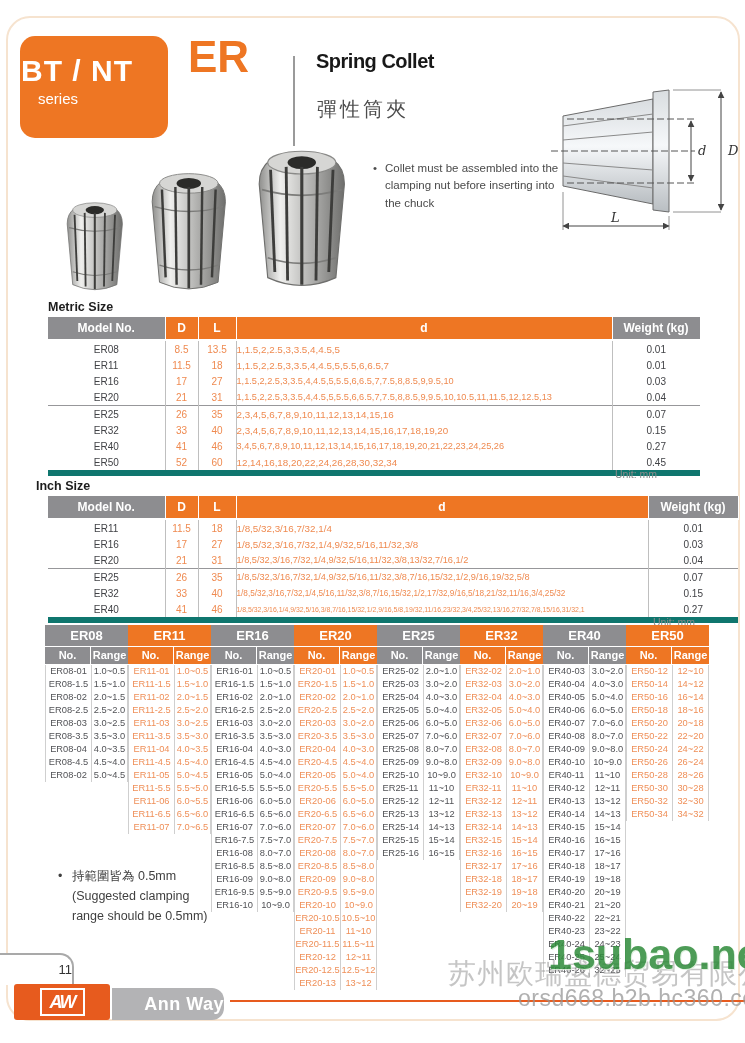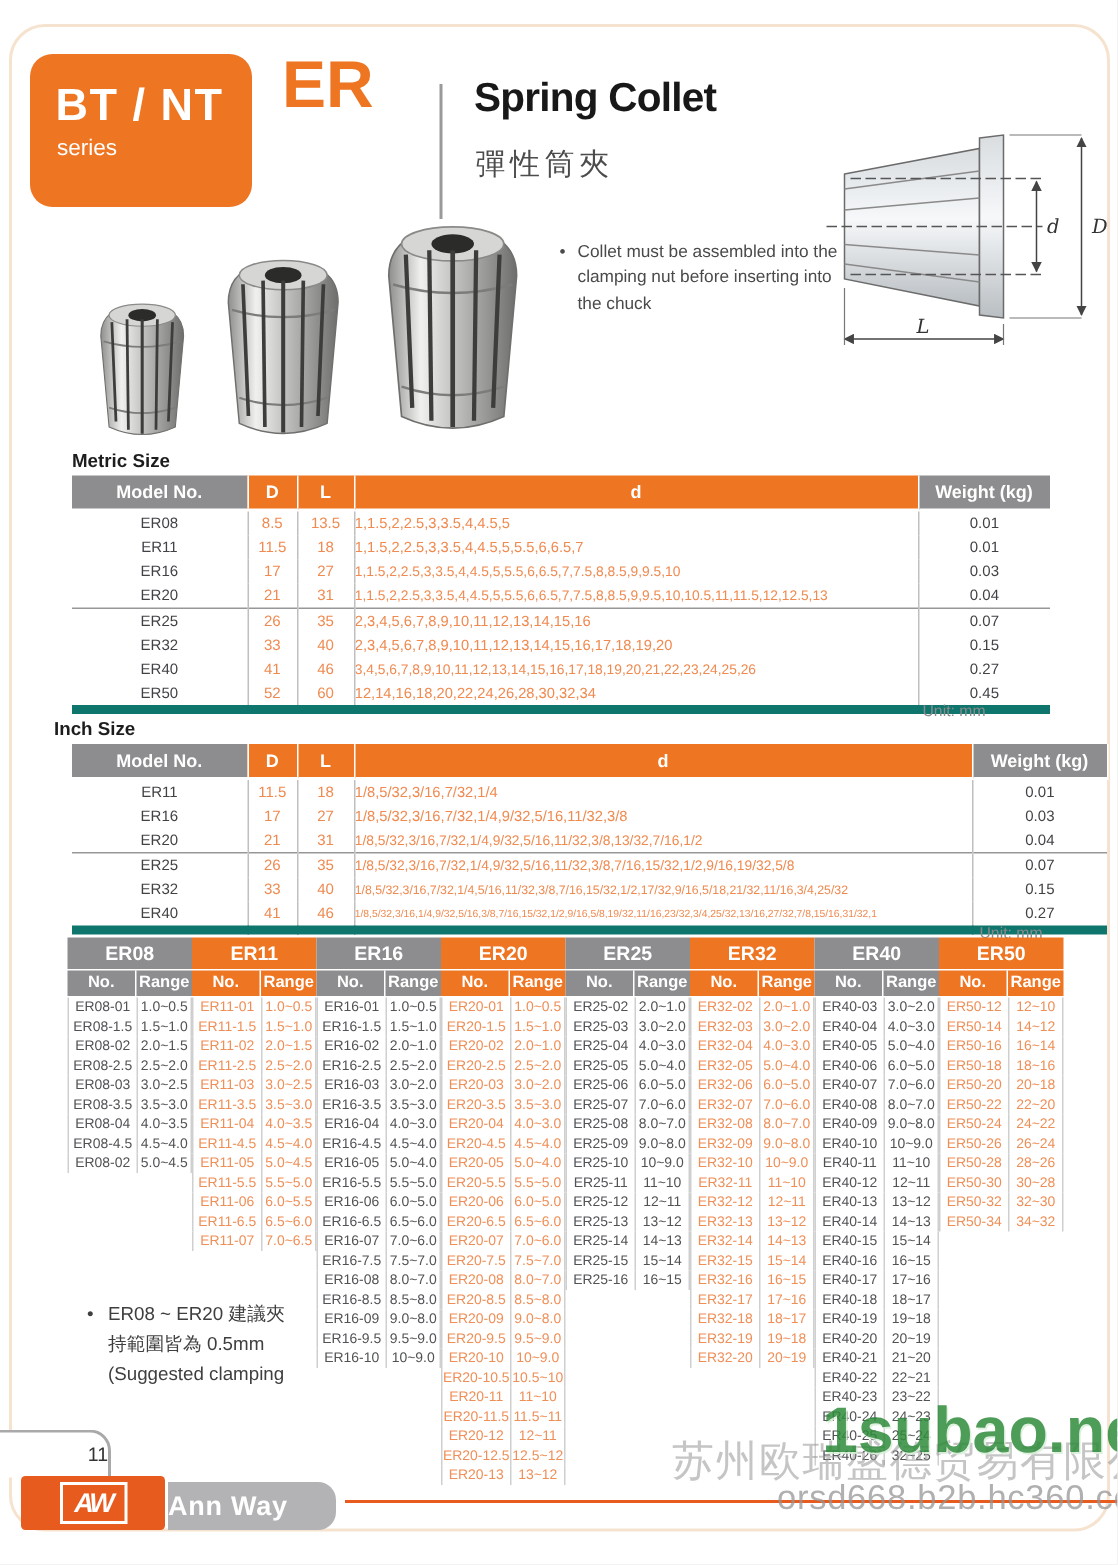--- a/index.html
+++ b/index.html
@@ -4,25 +4,25 @@
 <style>
   html,body{margin:0;padding:0;background:#e9e9e9;}
   .page{position:relative;width:745px;height:1043px;background:#fff;overflow:hidden;
         font-family:"Liberation Sans",sans-serif;margin:0 auto;}
   .page-frame{position:absolute;left:6px;right:5px;top:16px;bottom:22px;
               border:2px solid #f6e3cf;border-radius:24px;}
 
   
   .series-box{position:absolute;left:20px;top:36px;width:148px;height:102px;
               background:#ee7623;border-radius:15px;color:#fff;}
-  .series-title{font-size:30px;font-weight:bold;letter-spacing:1px;margin:18px 0 2px 17px;}
+  .series-title{font-size:30px;font-weight:bold;letter-spacing:1px;margin:18px 0 2px 1px;}
   .series-sub{font-size:15px;margin-left:18px;}
   .product-code{position:absolute;left:188px;top:32px;font-size:44px;font-weight:bold;color:#ee7623;}
   .header-divider{position:absolute;left:293px;top:56px;width:2px;height:90px;background:#9a9a9a;}
-  .product-title{position:absolute;left:316px;top:50px;font-size:27px;font-weight:bold;color:#181818;letter-spacing:-0.5px;}
+  .product-title{position:absolute;left:316px;top:50px;font-size:20px;font-weight:bold;color:#181818;letter-spacing:-0.5px;}
   .product-title-zh{position:absolute;left:317px;top:96px;font-size:20px;color:#4c4c4c;letter-spacing:3px;}
 
   
   .photo{position:absolute;left:40px;top:145px;}
 
   
   .assembly-note{position:absolute;left:385px;top:160px;width:178px;font-size:11.5px;
                  color:#4a4a4a;line-height:1.5;}
   .assembly-note::before{content:"•";position:absolute;left:-12px;top:0;}
 
@@ -73,21 +73,21 @@
   .page-tab{position:absolute;left:0;top:953px;width:72px;height:30px;background:#fff;
             border-top:2px solid #a9a9a9;border-right:2px solid #a9a9a9;
             border-radius:0 14px 0 0;text-align:right;line-height:30px;
             font-size:13px;color:#333;}
   .logo-box{position:absolute;left:14px;top:984px;width:96px;height:36px;background:#e75b1e;
             border-radius:3px;display:flex;align-items:center;justify-content:center;}
   .logo-mark{border:2px solid #fff;padding:0 8px;color:#fff;font-weight:bold;
              font-style:italic;font-size:18px;line-height:24px;letter-spacing:-2px;}
   .brand-tab{position:absolute;left:112px;top:988px;width:112px;height:32px;background:#b3b3b5;
              border-radius:0 12px 12px 0;color:#fff;font-weight:bold;font-size:18px;
-             text-align:left;line-height:32px;letter-spacing:0.5px;}
+             text-align:right;line-height:32px;letter-spacing:0.5px;}
   .footer-rule{position:absolute;left:230px;top:1000px;width:515px;height:2px;background:#e75b1e;}
 
   
   .wm-company{position:absolute;left:448px;top:955px;font-size:28px;color:rgba(150,150,150,0.55);
               letter-spacing:1px;white-space:nowrap;}
   .wm-site{position:absolute;left:548px;top:930px;font-size:43px;font-weight:bold;color:#2e8b3a;
            opacity:0.85;text-shadow:1px 1px 0 #d9efd9;}
   .wm-url{position:absolute;left:518px;top:985px;font-size:23px;color:rgba(150,150,150,0.75);
           letter-spacing:0.5px;}
 </style>
@@ -928,23 +928,23 @@
           </div>
           <div class="rt-row">
             <span class="no">ER50-34</span>
             <span class="rg">34~32</span>
           </div>
         </div>
       </div>
     </div>
 
   <div class="clamping-note">
-    <div>ER08 ~ ER20 建議夾</div>
     <div>持範圍皆為 0.5mm</div>
     <div>(Suggested clamping</div>
+    <div>range should be 0.5mm)</div>
   </div>
 
   <div class="page-tab">11</div>
   <div class="logo-box">
     <div class="logo-mark">AW</div>
   </div>
   <div class="brand-tab">Ann Way</div>
   <div class="footer-rule"></div>
 
   <div class="wm-company">苏州欧瑞盛德贸易有限公司</div>

